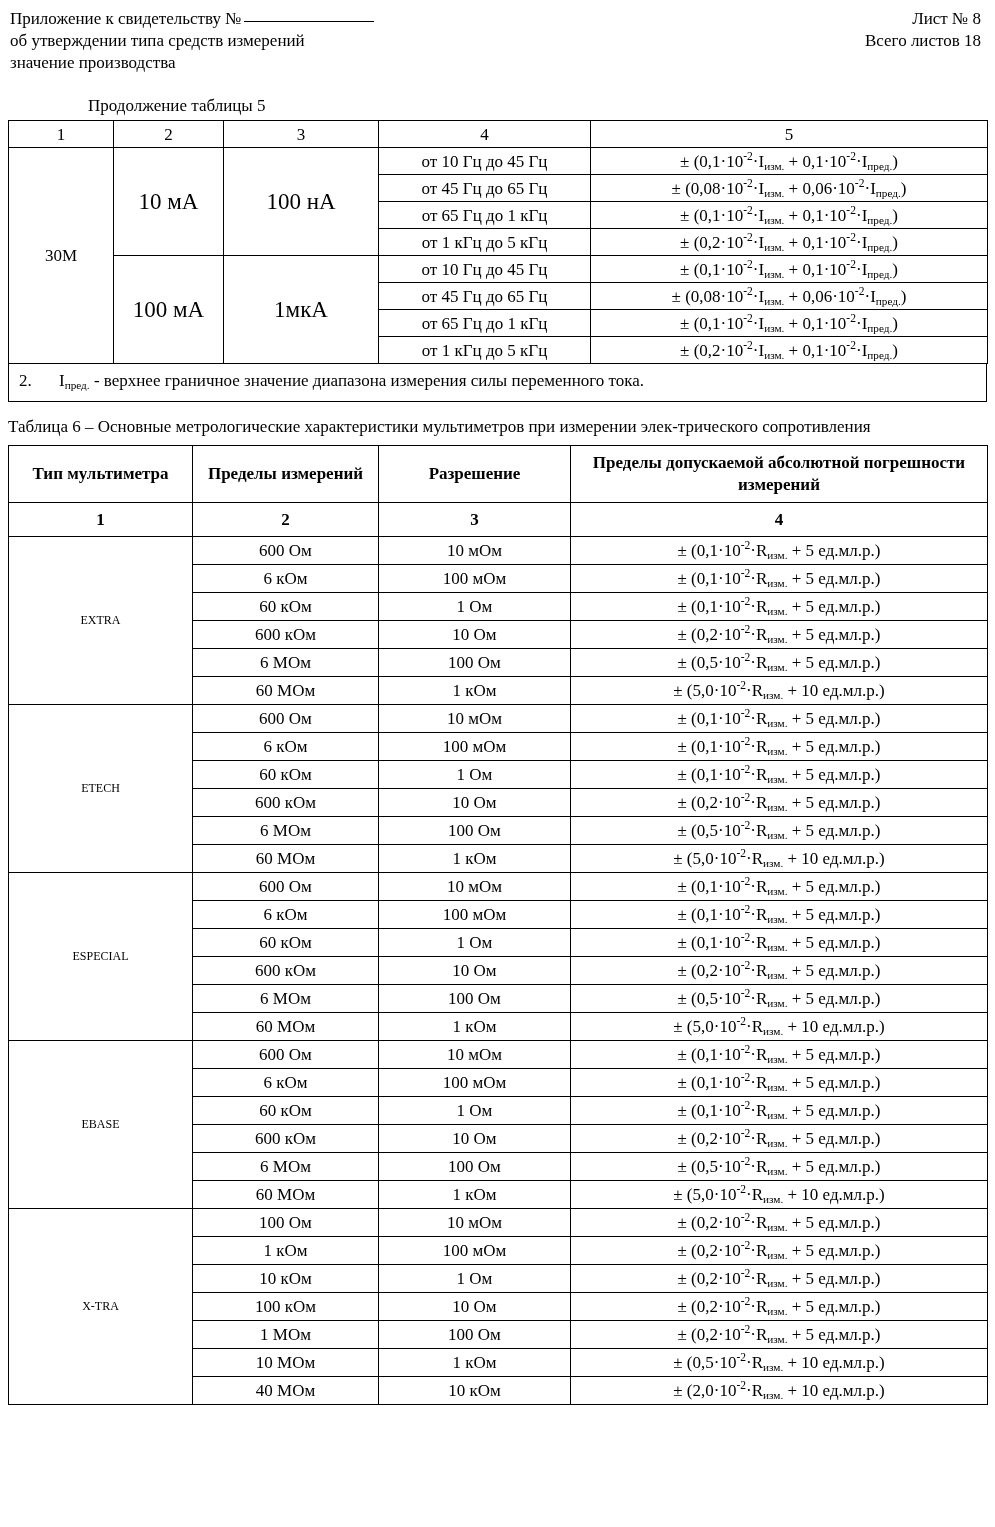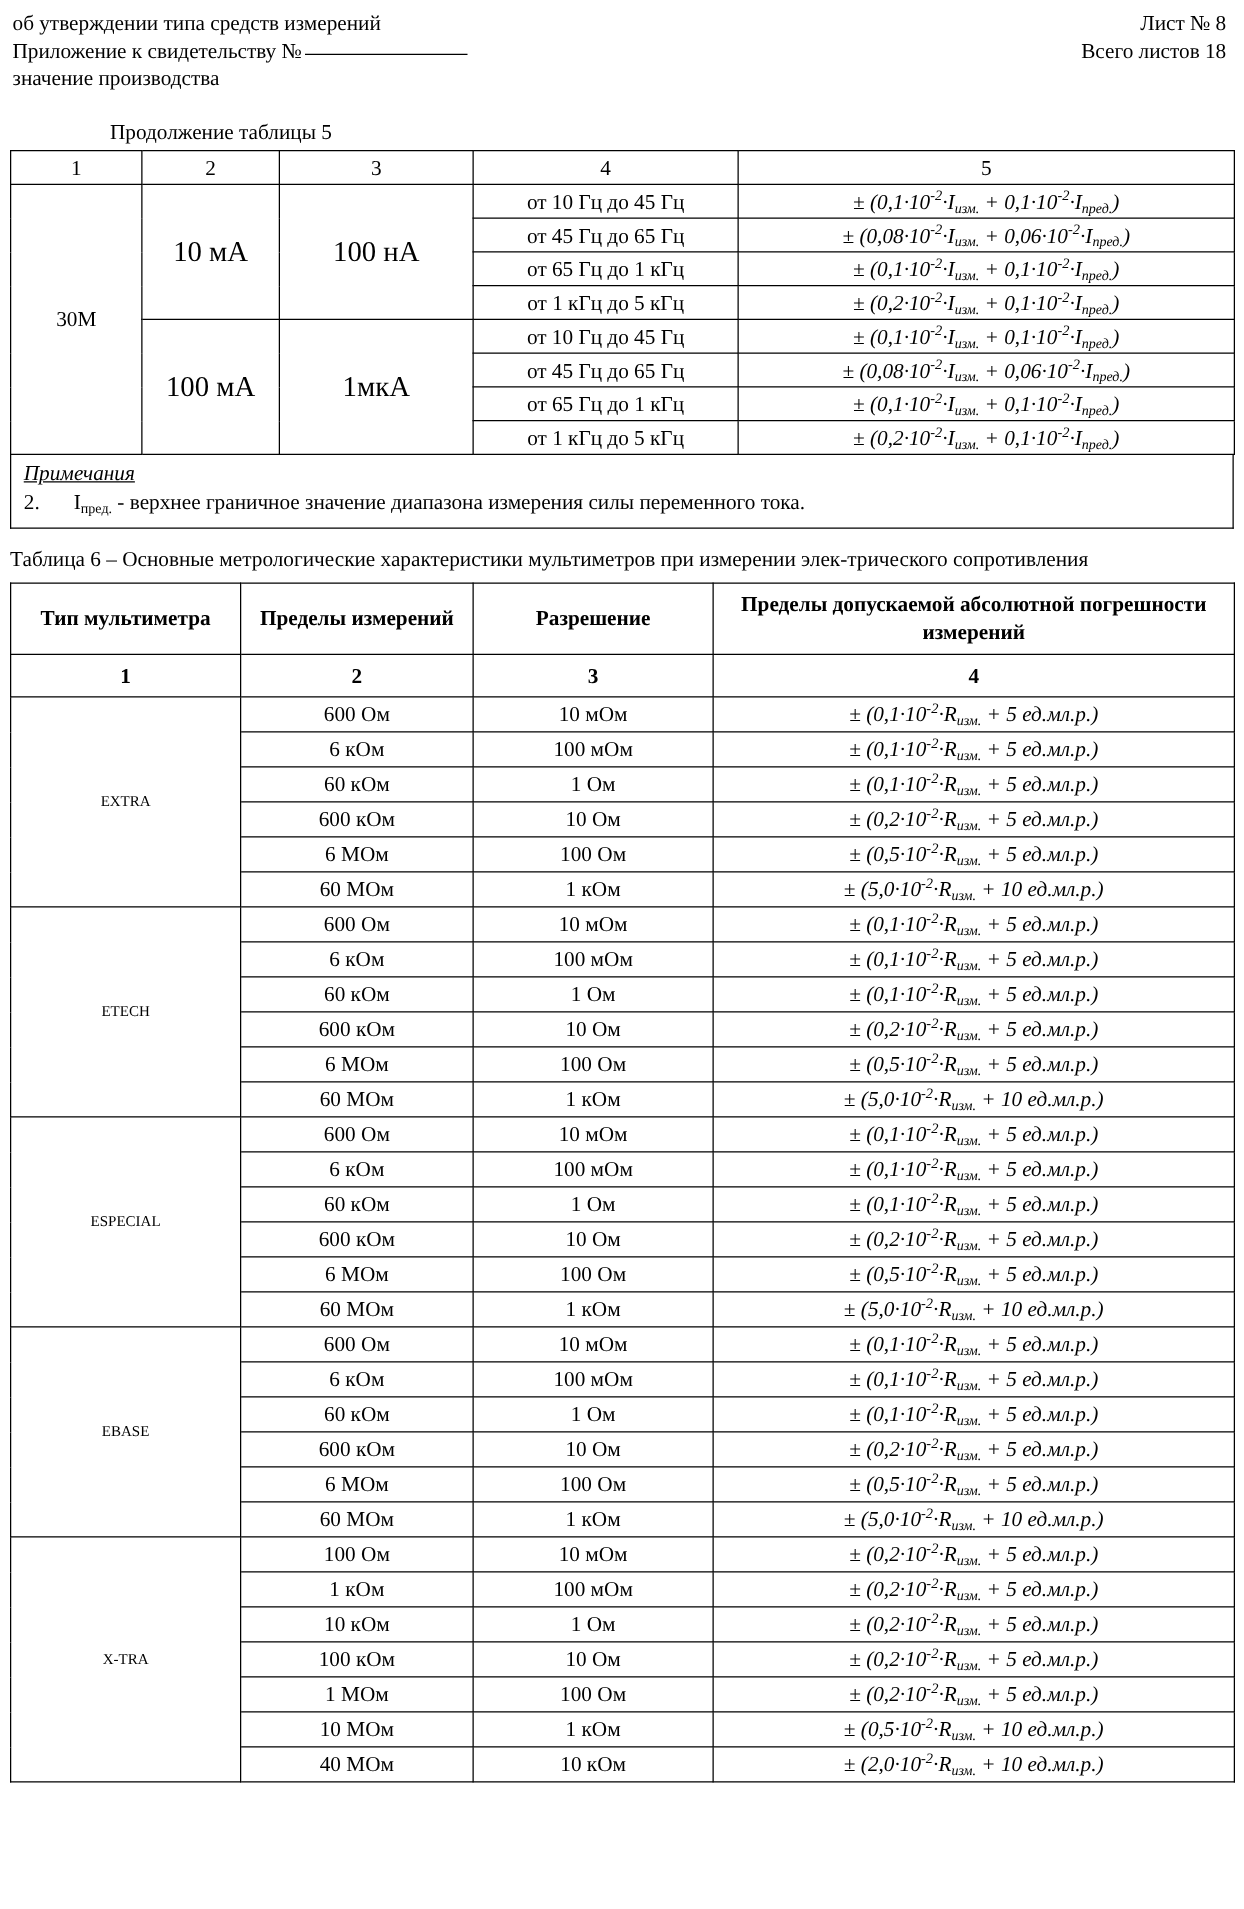--- a/index.html
+++ b/index.html
@@ -135,31 +135,31 @@
   sup.exp {
     font-size: 0.68em;
     vertical-align: super;
     line-height: 0;
   }
   sub.idx {
     font-size: 0.66em;
     vertical-align: -0.28em;
     line-height: 0;
   }
-  .nowrap { white-space: nowrap; font-style: italic; }
+  .nowrap { white-space: nowrap; }
 </style>
 </head>
 <body>
 
 <div class="page">
 
   <div class="doc-header">
     <div class="doc-header-left">
+      <div><span>Приложение к свидетельству №</span><span class="blank-line"></span></div>
       <div>об утверждении типа средств измерений</div>
-      <div><span>Приложение к свидетельству №</span><span class="blank-line"></span></div>
       <div>значение производства</div>
     </div>
     <div class="doc-header-right">
       <div>Лист № 8</div>
       <div>Всего листов 18</div>
     </div>
   </div>
 
   <div class="table-cont-caption">Продолжение таблицы 5</div>
 
@@ -213,21 +213,20 @@
           <td class="formula-cell"><span class="nowrap">± (0,1·10<sup class="exp">-2</sup>·I<sub class="idx">изм.</sub> + 0,1·10<sup class="exp">-2</sup>·I<sub class="idx">пред.</sub>)</span></td>
         </tr>
         <tr>
           <td class="freq-cell">от 1 кГц до 5 кГц</td>
           <td class="formula-cell"><span class="nowrap">± (0,2·10<sup class="exp">-2</sup>·I<sub class="idx">изм.</sub> + 0,1·10<sup class="exp">-2</sup>·I<sub class="idx">пред.</sub>)</span></td>
         </tr>
       </tbody>
   </table>
 
   <div class="notes-block">
-    <div class="notes-title">Примечания</div>
     <ul class="notes-list" id="notes-list">
         <li><span class="note-num">2.</span><span>I<sub class="idx">пред.</sub></span><span> - верхнее граничное значение диапазона измерения силы переменного тока.</span></li>
       </ul>
   </div>
 
   <div class="table6-caption">
     <b>Таблица 6</b><span> – Основные метрологические характеристики мультиметров при измерении элек-трического сопротивления</span>
   </div>
 
   <table class="doc-table" id="table6">

